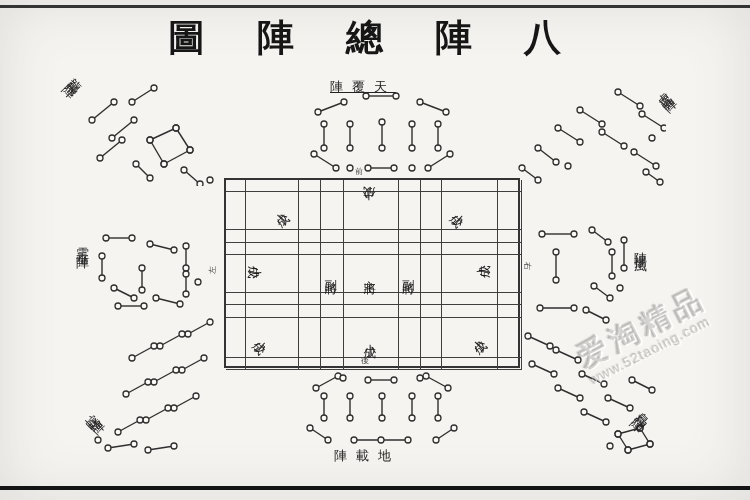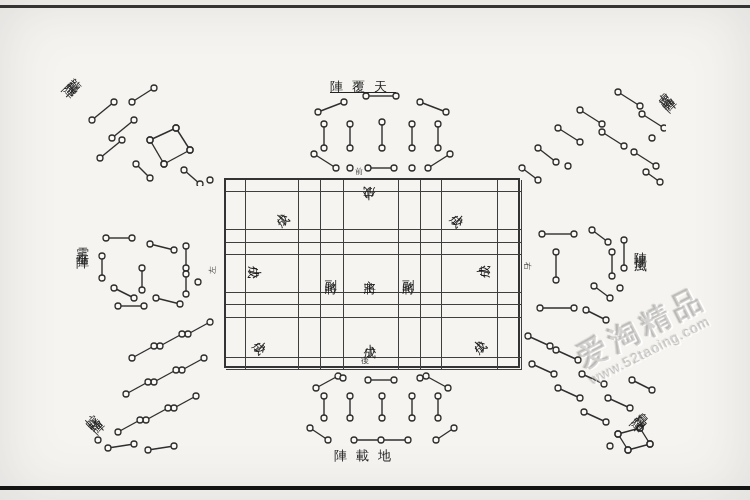--- a/index.html
+++ b/index.html
@@ -75,20 +75,21 @@
   .watermark .wm2{font-size:14px;letter-spacing:1px;}
 </style>
 </head>
 <body>
 
 <div class="page">
 
   <div class="scanline top"></div>
   <div class="scanline bottom"></div>
 
+  <div class="title">圖陣總陣八</div>
 
   <div class="battle-grid">
     <div class="grid-lines">
         <div class="gcell"></div>
         <div class="gcell"></div>
         <div class="gcell"></div>
         <div class="gcell"></div>
         <div class="gcell"></div>
         <div class="gcell"></div>
         <div class="gcell"></div>

